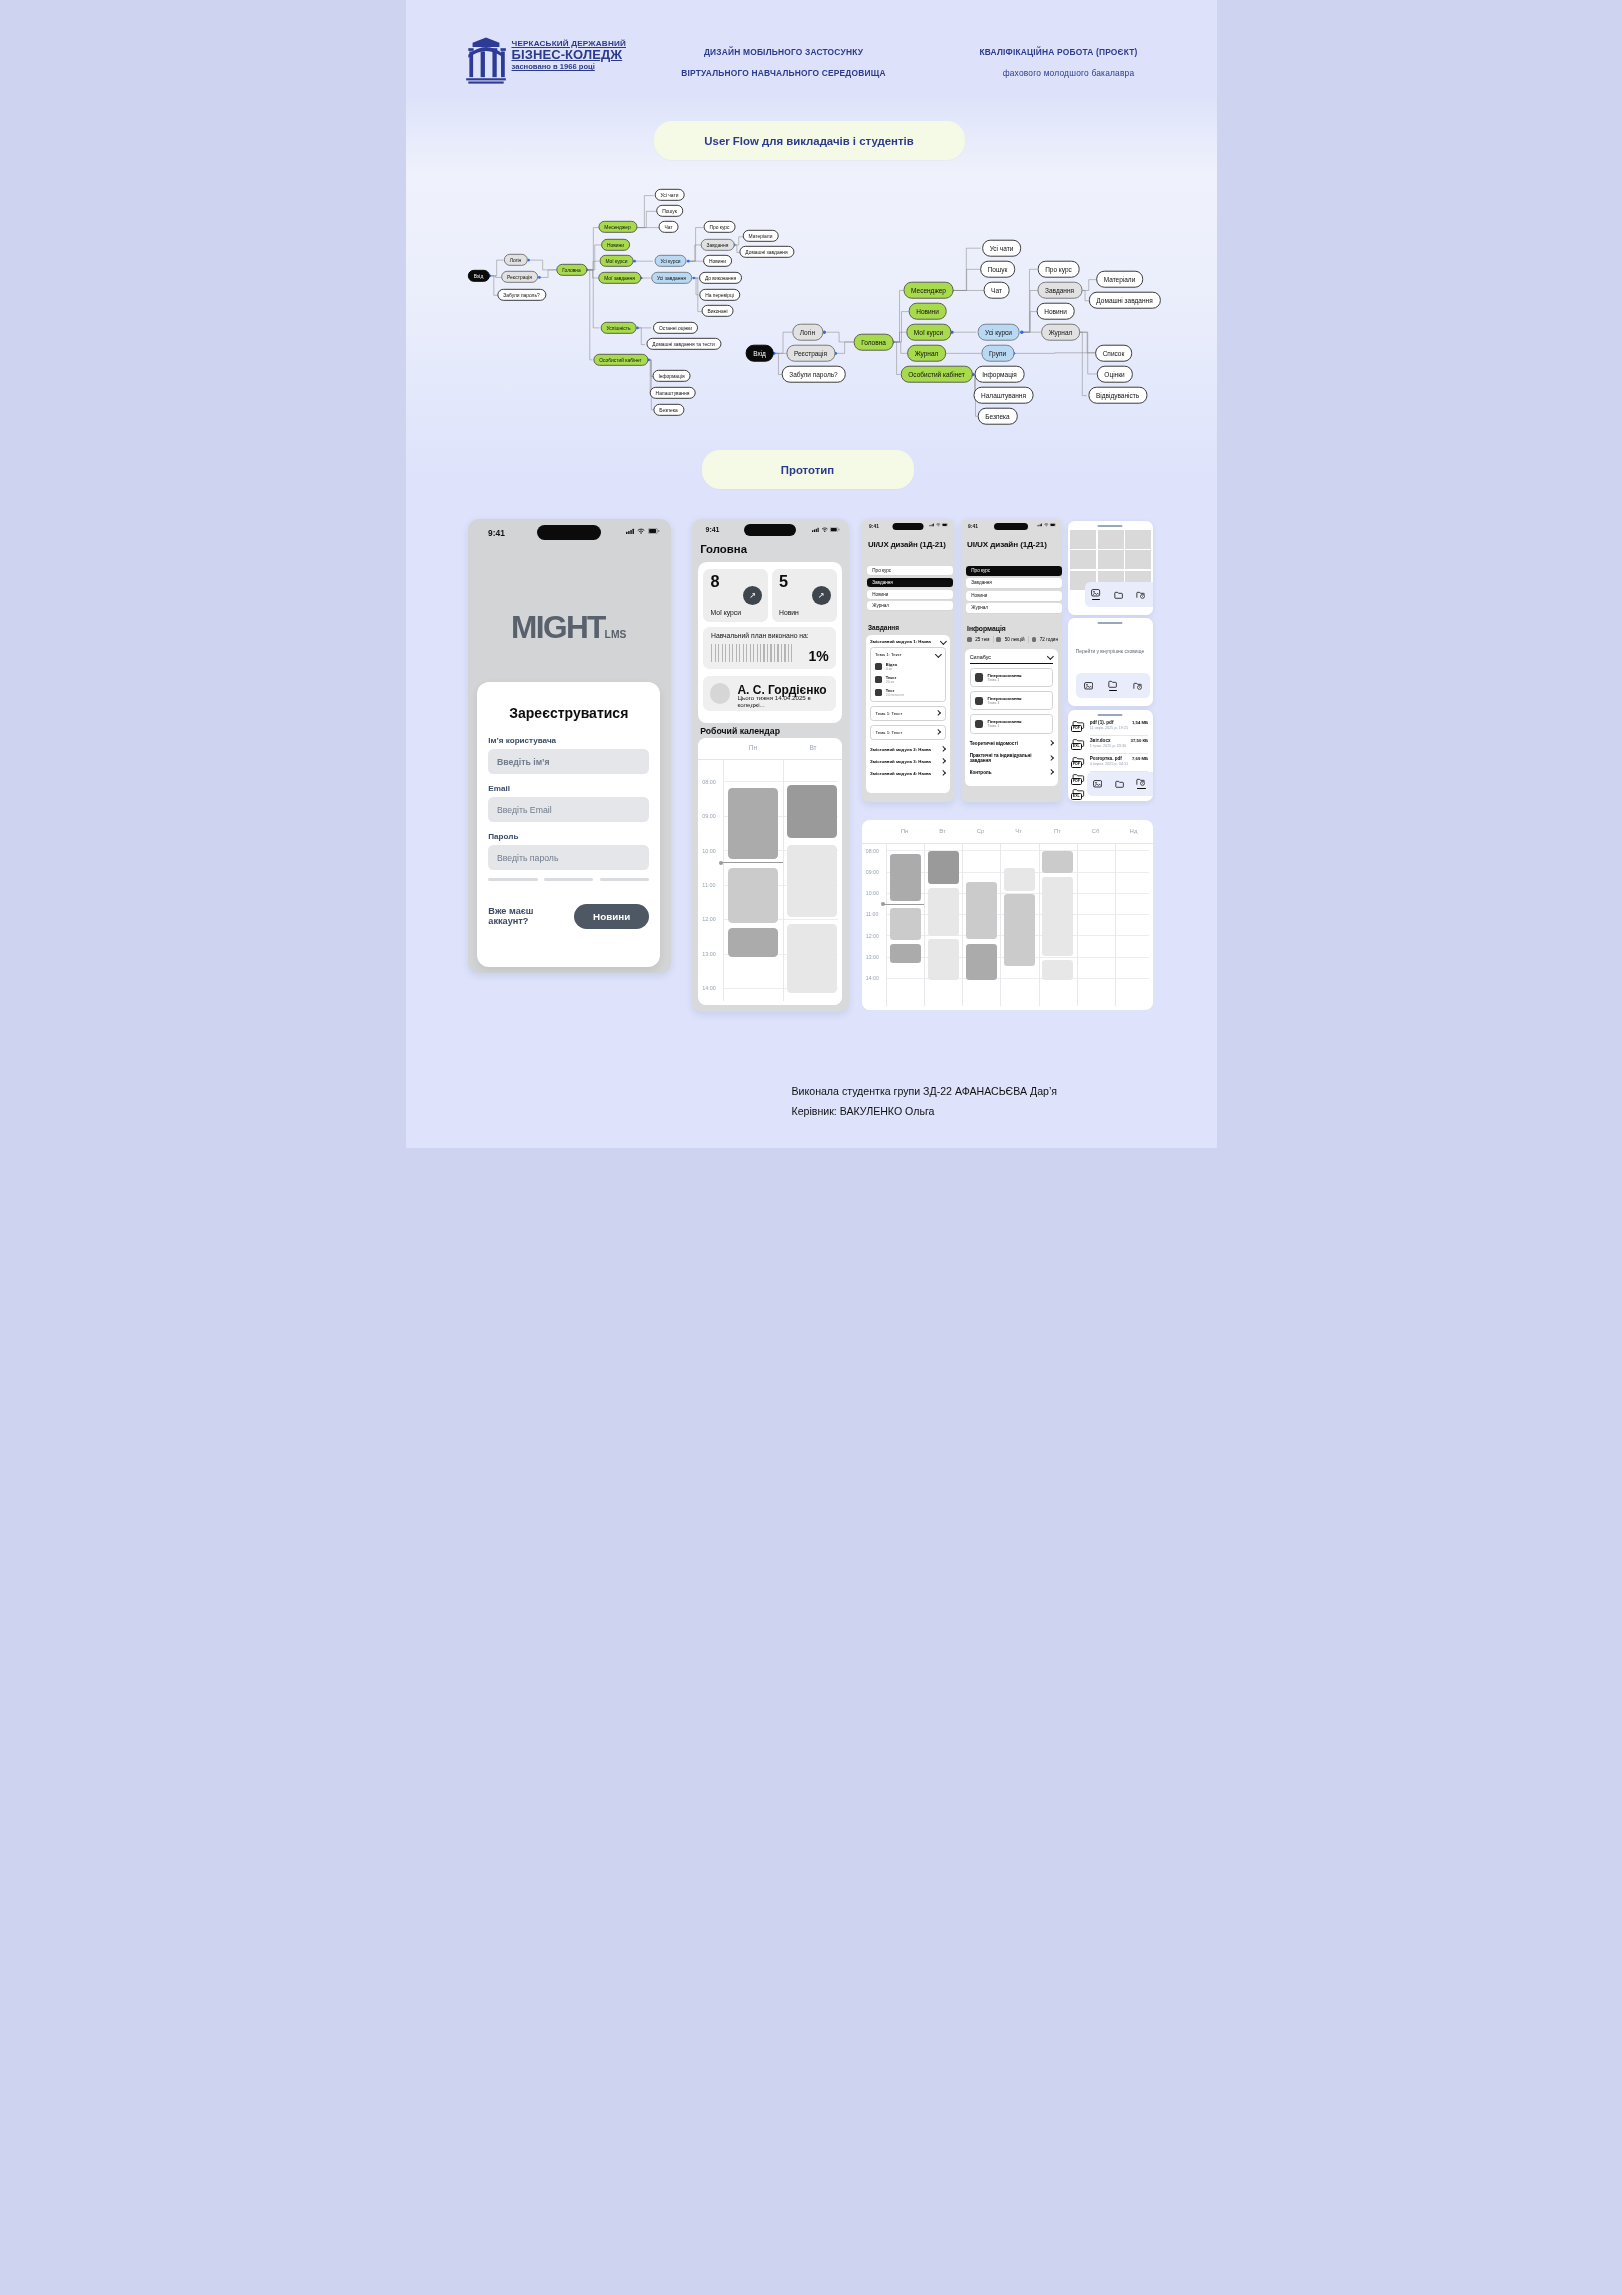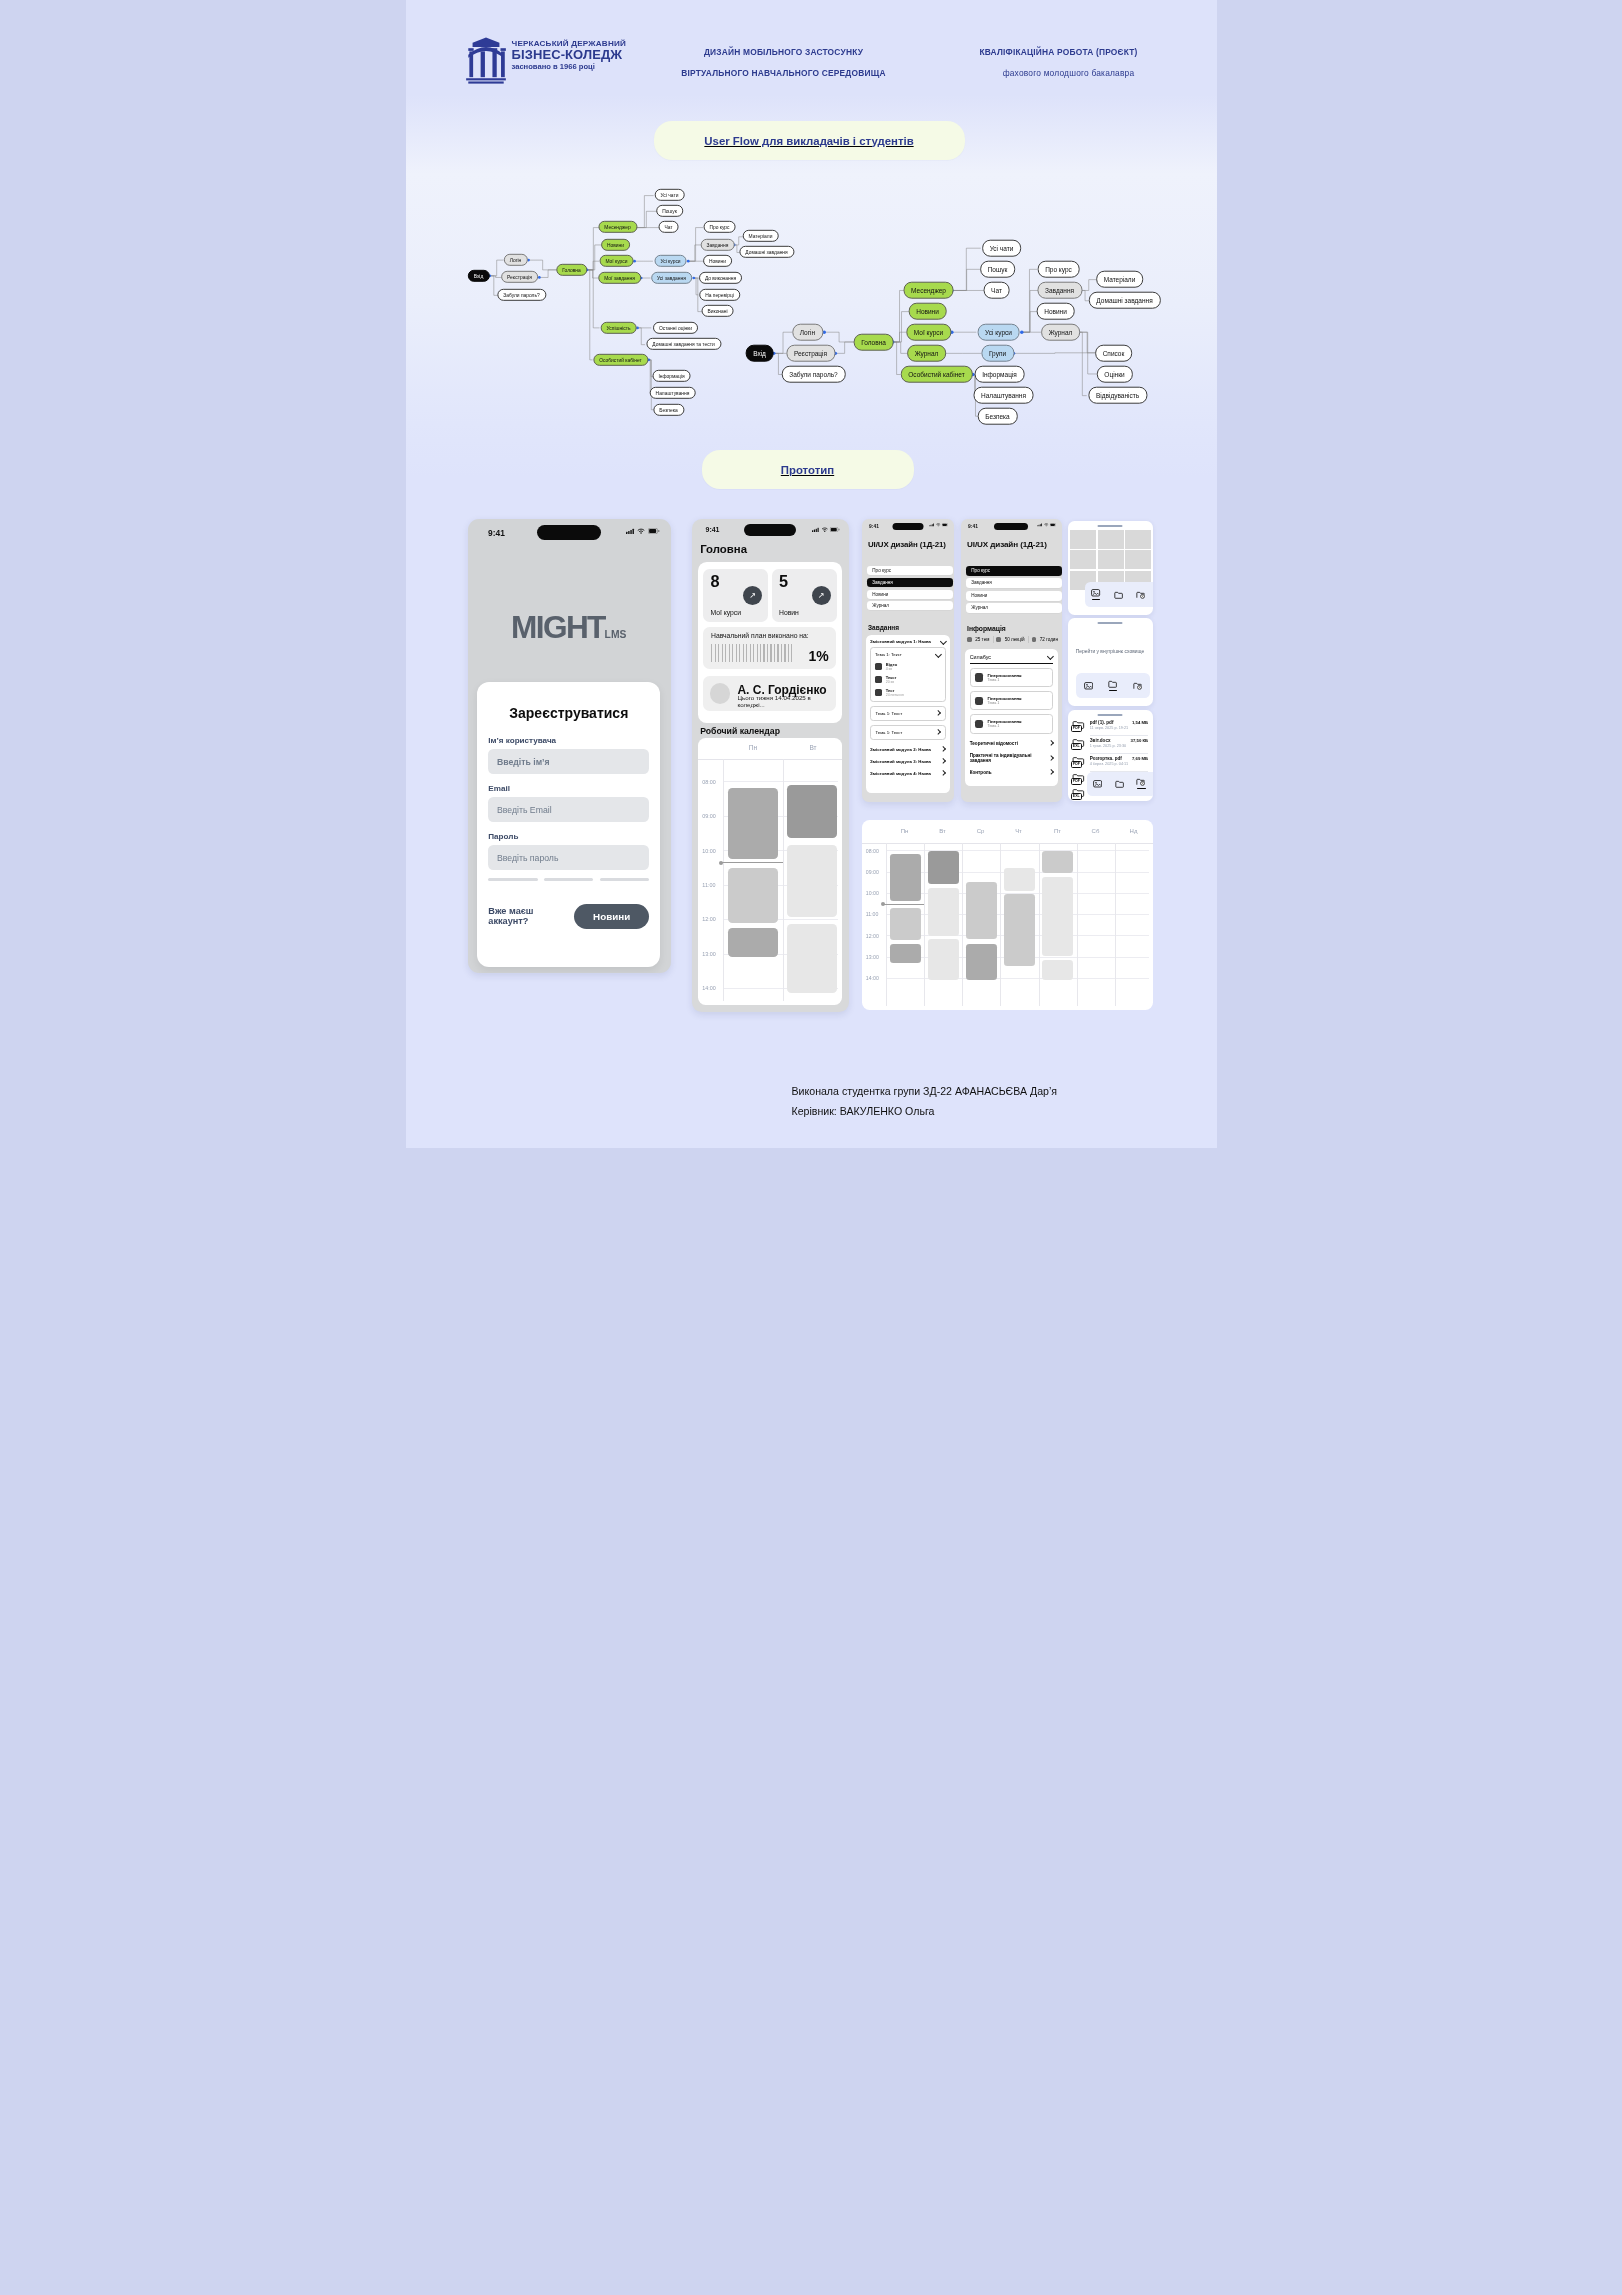--- a/index.html
+++ b/index.html
@@ -1,27 +1,27 @@
 <!DOCTYPE html>
 <html style="font-size:8.7px"><head>
 <meta charset="utf-8">
 <style>
   html,body{margin:0;padding:0;background:#ced4f0;font-family:"Liberation Sans","DejaVu Sans",sans-serif;}
   #page{position:relative;width:811px;height:1148px;margin:0 auto;overflow:hidden;
     background:linear-gradient(180deg,#dde2fa 0px,#dde2fa 95px,#eff2fc 174px,#eaeefb 304px,#e1e6fb 423px,#dee3fb 477px,#dee3fb 1148px);}
   .abs{position:absolute;}
   
   .navy{color:#2c3a8e;}
-  #logo-text div{line-height:1.15;}
+  #logo-text div{line-height:1.15;text-decoration:underline;}
   .logo-l1{font-size:8.1px;font-weight:800;letter-spacing:0.2px;}
   .logo-l2{font-size:13px;font-weight:900;letter-spacing:0.1px;}
   .logo-l3{font-size:7.6px;font-weight:800;}
   .head-line{position:absolute;transform:translateX(-50%);white-space:nowrap;font-size:8.4px;letter-spacing:0.2px;}
   .badge{position:absolute;background:#f5fae6;border-radius:18px;display:flex;align-items:center;justify-content:center;
-     box-shadow:0 0.5px 1.1px rgba(40,50,120,.05);text-decoration:underline;}
+     box-shadow:0 0.5px 1.1px rgba(40,50,120,.05);}
   .badge span{font-size:11.4px;font-weight:600;color:#2c3a8e;}
   
   #flows{left:0;top:0;width:811px;height:1148px;pointer-events:none;}
   .flow-svg{position:absolute;left:0;top:0;}
   .flow-svg path{stroke:#8a8a8a;stroke-width:1;fill:none;}
   .flow-dot{fill:#2f6ae8;}
   .fnode{position:absolute;transform:translate(-50%,-50%);white-space:nowrap;display:flex;align-items:center;justify-content:center;
     background:#fff;border:0.5px solid #3c3c3c;color:#111;}
   .fnode.sm{font-size:4.9px;padding:2.7px 5.4px;border-radius:6.5px;}
   .fnode.lg{font-size:6.5px;padding:3.8px 7px;border-radius:8.1px;}

